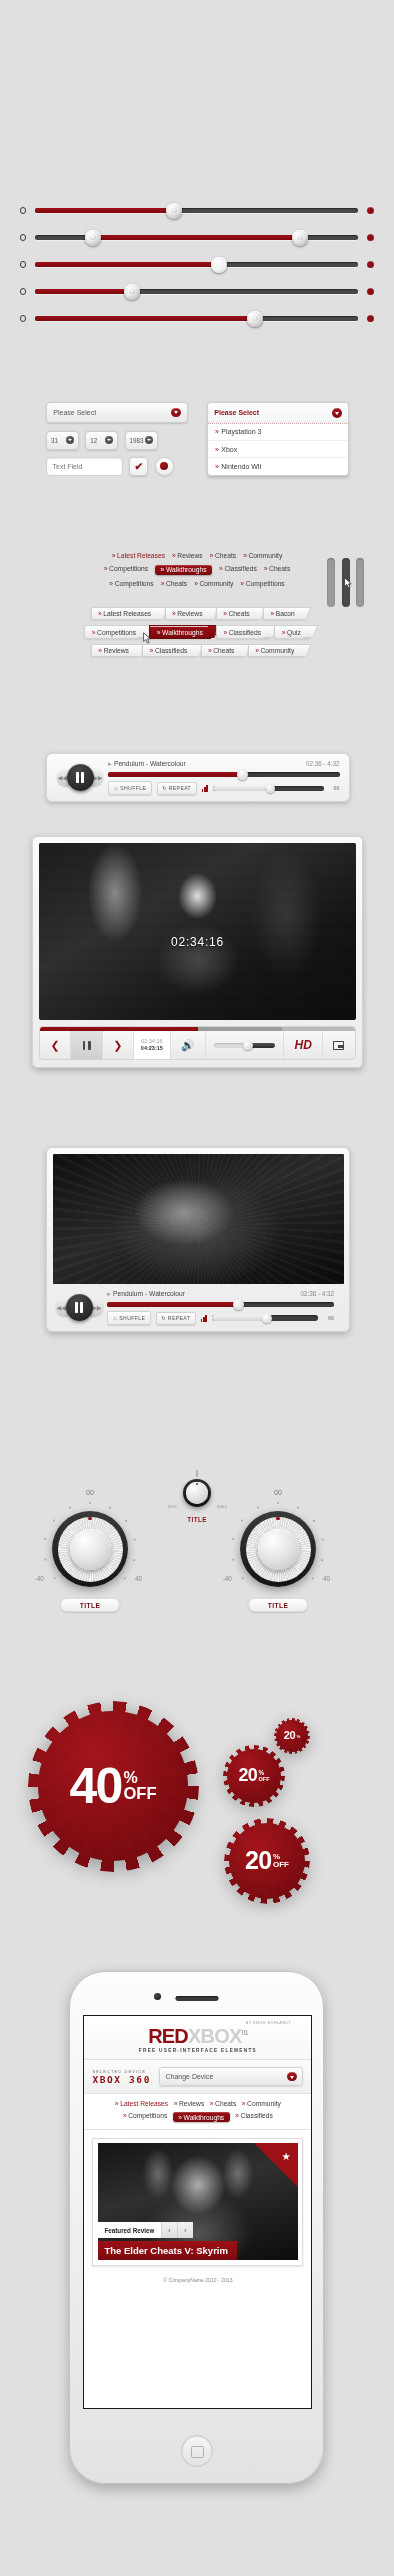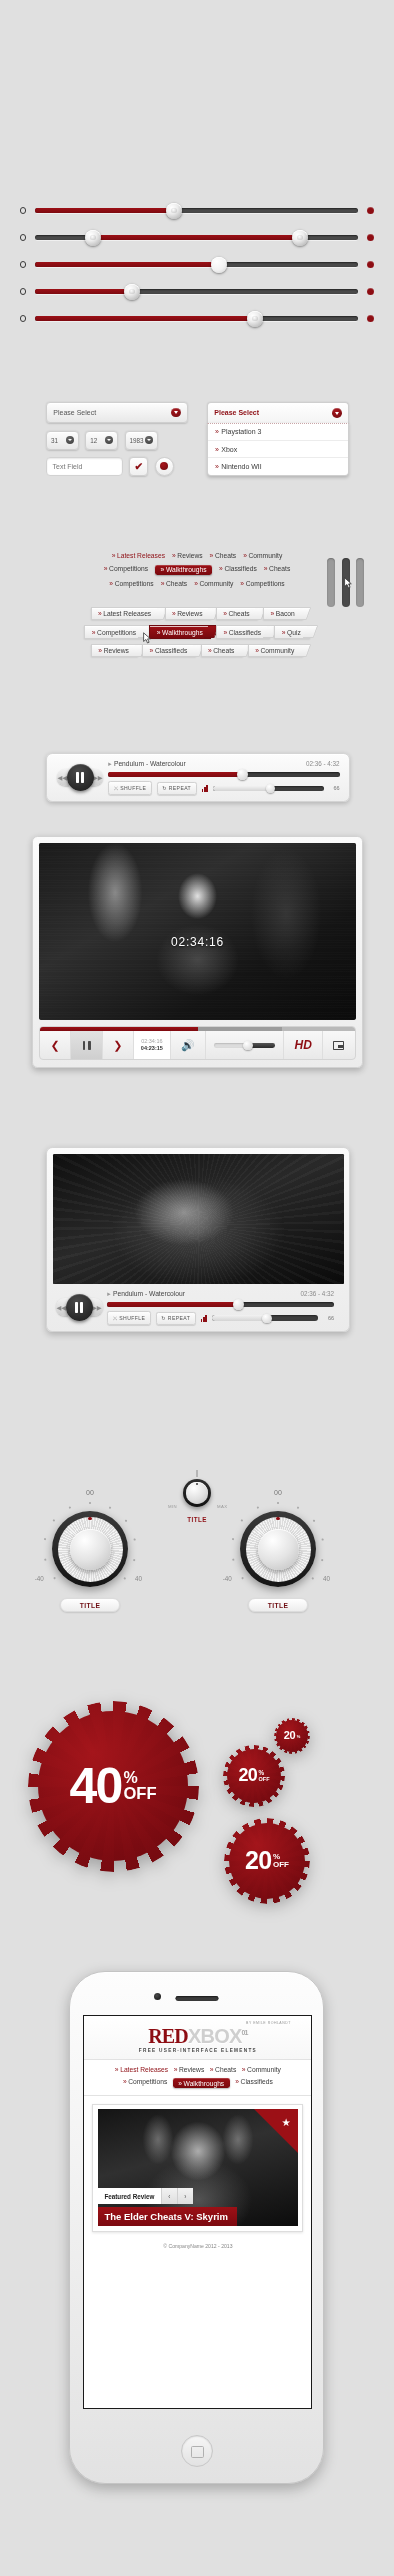--- a/index.html
+++ b/index.html
@@ -282,21 +282,21 @@
   .phome { position:absolute; left:50%; bottom:16px; transform:translateX(-50%);
            width:32px; height:32px; border-radius:50%;
            background:linear-gradient(#f6f6f6,#e2e2e2); border:0.8px solid #c8c8c8;
            box-shadow:inset 0 0.8px 1.6px rgba(0,0,0,.12); }
   .phome::after { content:""; position:absolute; left:50%; top:50%; width:10.3px; height:10.3px;
                   margin:-5.1px 0 0 -5.1px; border:1.2px solid #b0b0b0; border-radius:1.6px; }
   .phead { padding:9.5px 0 6.3px; text-align:center; border-bottom:0.8px solid #e2e2e2;
            background:linear-gradient(#ffffff,#f7f7f7); position:relative; }
   .pby { position:absolute; right:20.5px; top:4.7px; font-size:3.5px; color:#999; letter-spacing:0.5px; }
   .plogo { font-size:20px; font-weight:bold; letter-spacing:-0.8px; line-height:1; }
-  .plogo .red { color:#8d0d13;font-family:Liberation Serif, serif; }
+  .plogo .red { color:#8d0d13; }
   .plogo .milk { color:#cfcfcf; text-shadow:0 0.8px 0 #fff; }
   .plogo .num { font-size:7px; color:#aaa; vertical-align:super; }
   .ptag { font-size:4.7px; letter-spacing:1.3px; color:#444; font-weight:bold; margin-top:2.4px; }
   .pdev { display:flex; align-items:center; padding:7px 8px; gap:8px;
           background:linear-gradient(#fcfcfc,#f0f0f0); border-bottom:0.8px solid #e0e0e0; }
   .pdevlabel { font-size:4px; letter-spacing:1.1px; color:#6a6a6a; }
   .pdevname { font-size:9.5px; font-weight:bold; letter-spacing:1.6px; color:#8d0d13; font-family:"DejaVu Sans Mono", monospace; }
   .pchange { flex:1; height:19px; border-radius:3.2px; display:flex; align-items:center; padding:0 5.5px;
              background:linear-gradient(#fdfdfd,#e9e9e9); border:0.8px solid #d2d2d2;
              box-shadow:0 0.8px 1.6px rgba(0,0,0,.12), inset 0 0.8px 0 #fff; font-size:7px; color:#555; }
@@ -712,20 +712,30 @@
     <div class="pscreen">
 
       <div class="phead">
         <div class="pby">BY EMILE ROHLANDT</div>
         <div class="plogo">
           <span class="red">RED</span><span class="milk">XBOX</span><span class="num">01</span>
         </div>
         <div class="ptag">FREE USER-INTERFACE ELEMENTS</div>
       </div>
 
+      <div class="pdev">
+        <div>
+          <div class="pdevlabel">SELECTED DEVICE</div>
+          <div class="pdevname">XBOX 360</div>
+        </div>
+        <div class="pchange">
+          <span class="lbl">Change Device</span>
+          <span class="caret"></span>
+        </div>
+      </div>
 
       <div class="pnav">
         <span class="nlink active"><i>»</i><span>Latest Releases</span></span>
         <span class="nlink"><i>»</i><span>Reviews</span></span>
         <span class="nlink"><i>»</i><span>Cheats</span></span>
         <span class="nlink"><i>»</i><span>Community</span></span>
       </div>
       <div class="pnav2">
         <span class="nlink"><i>»</i><span>Competitions</span></span>
         <span class="nlink pill"><i>»</i><span>Walkthroughs</span></span>

